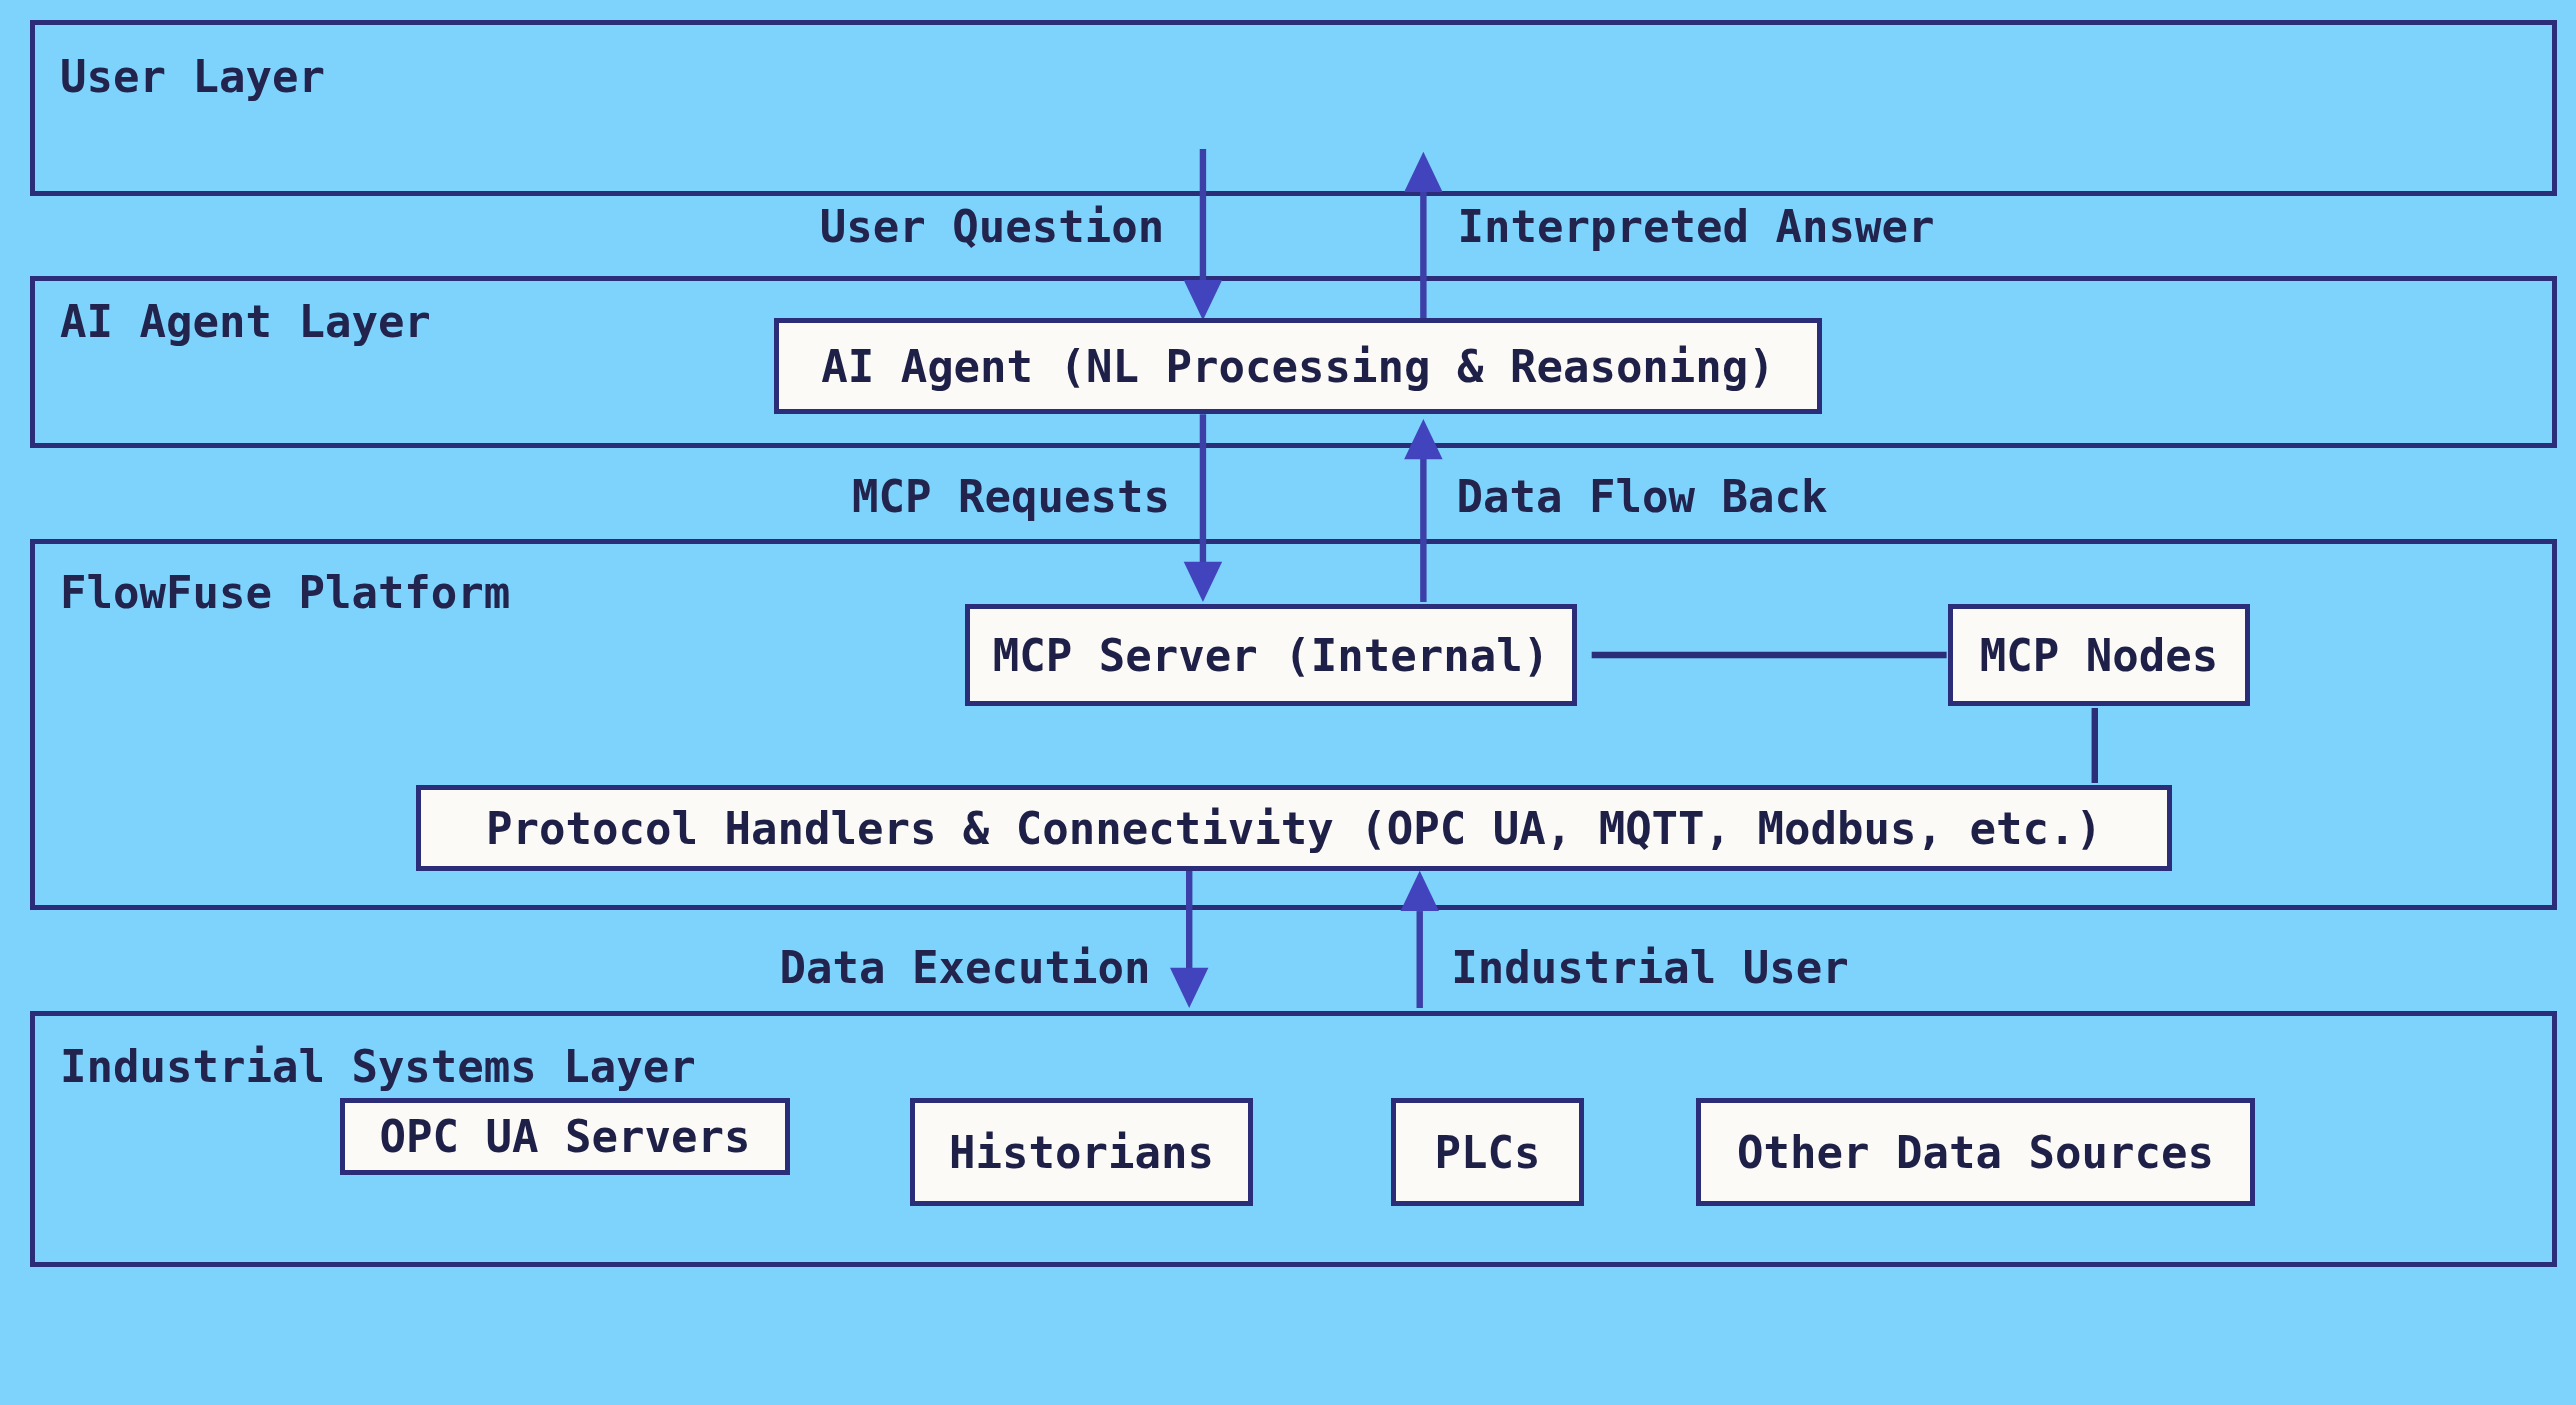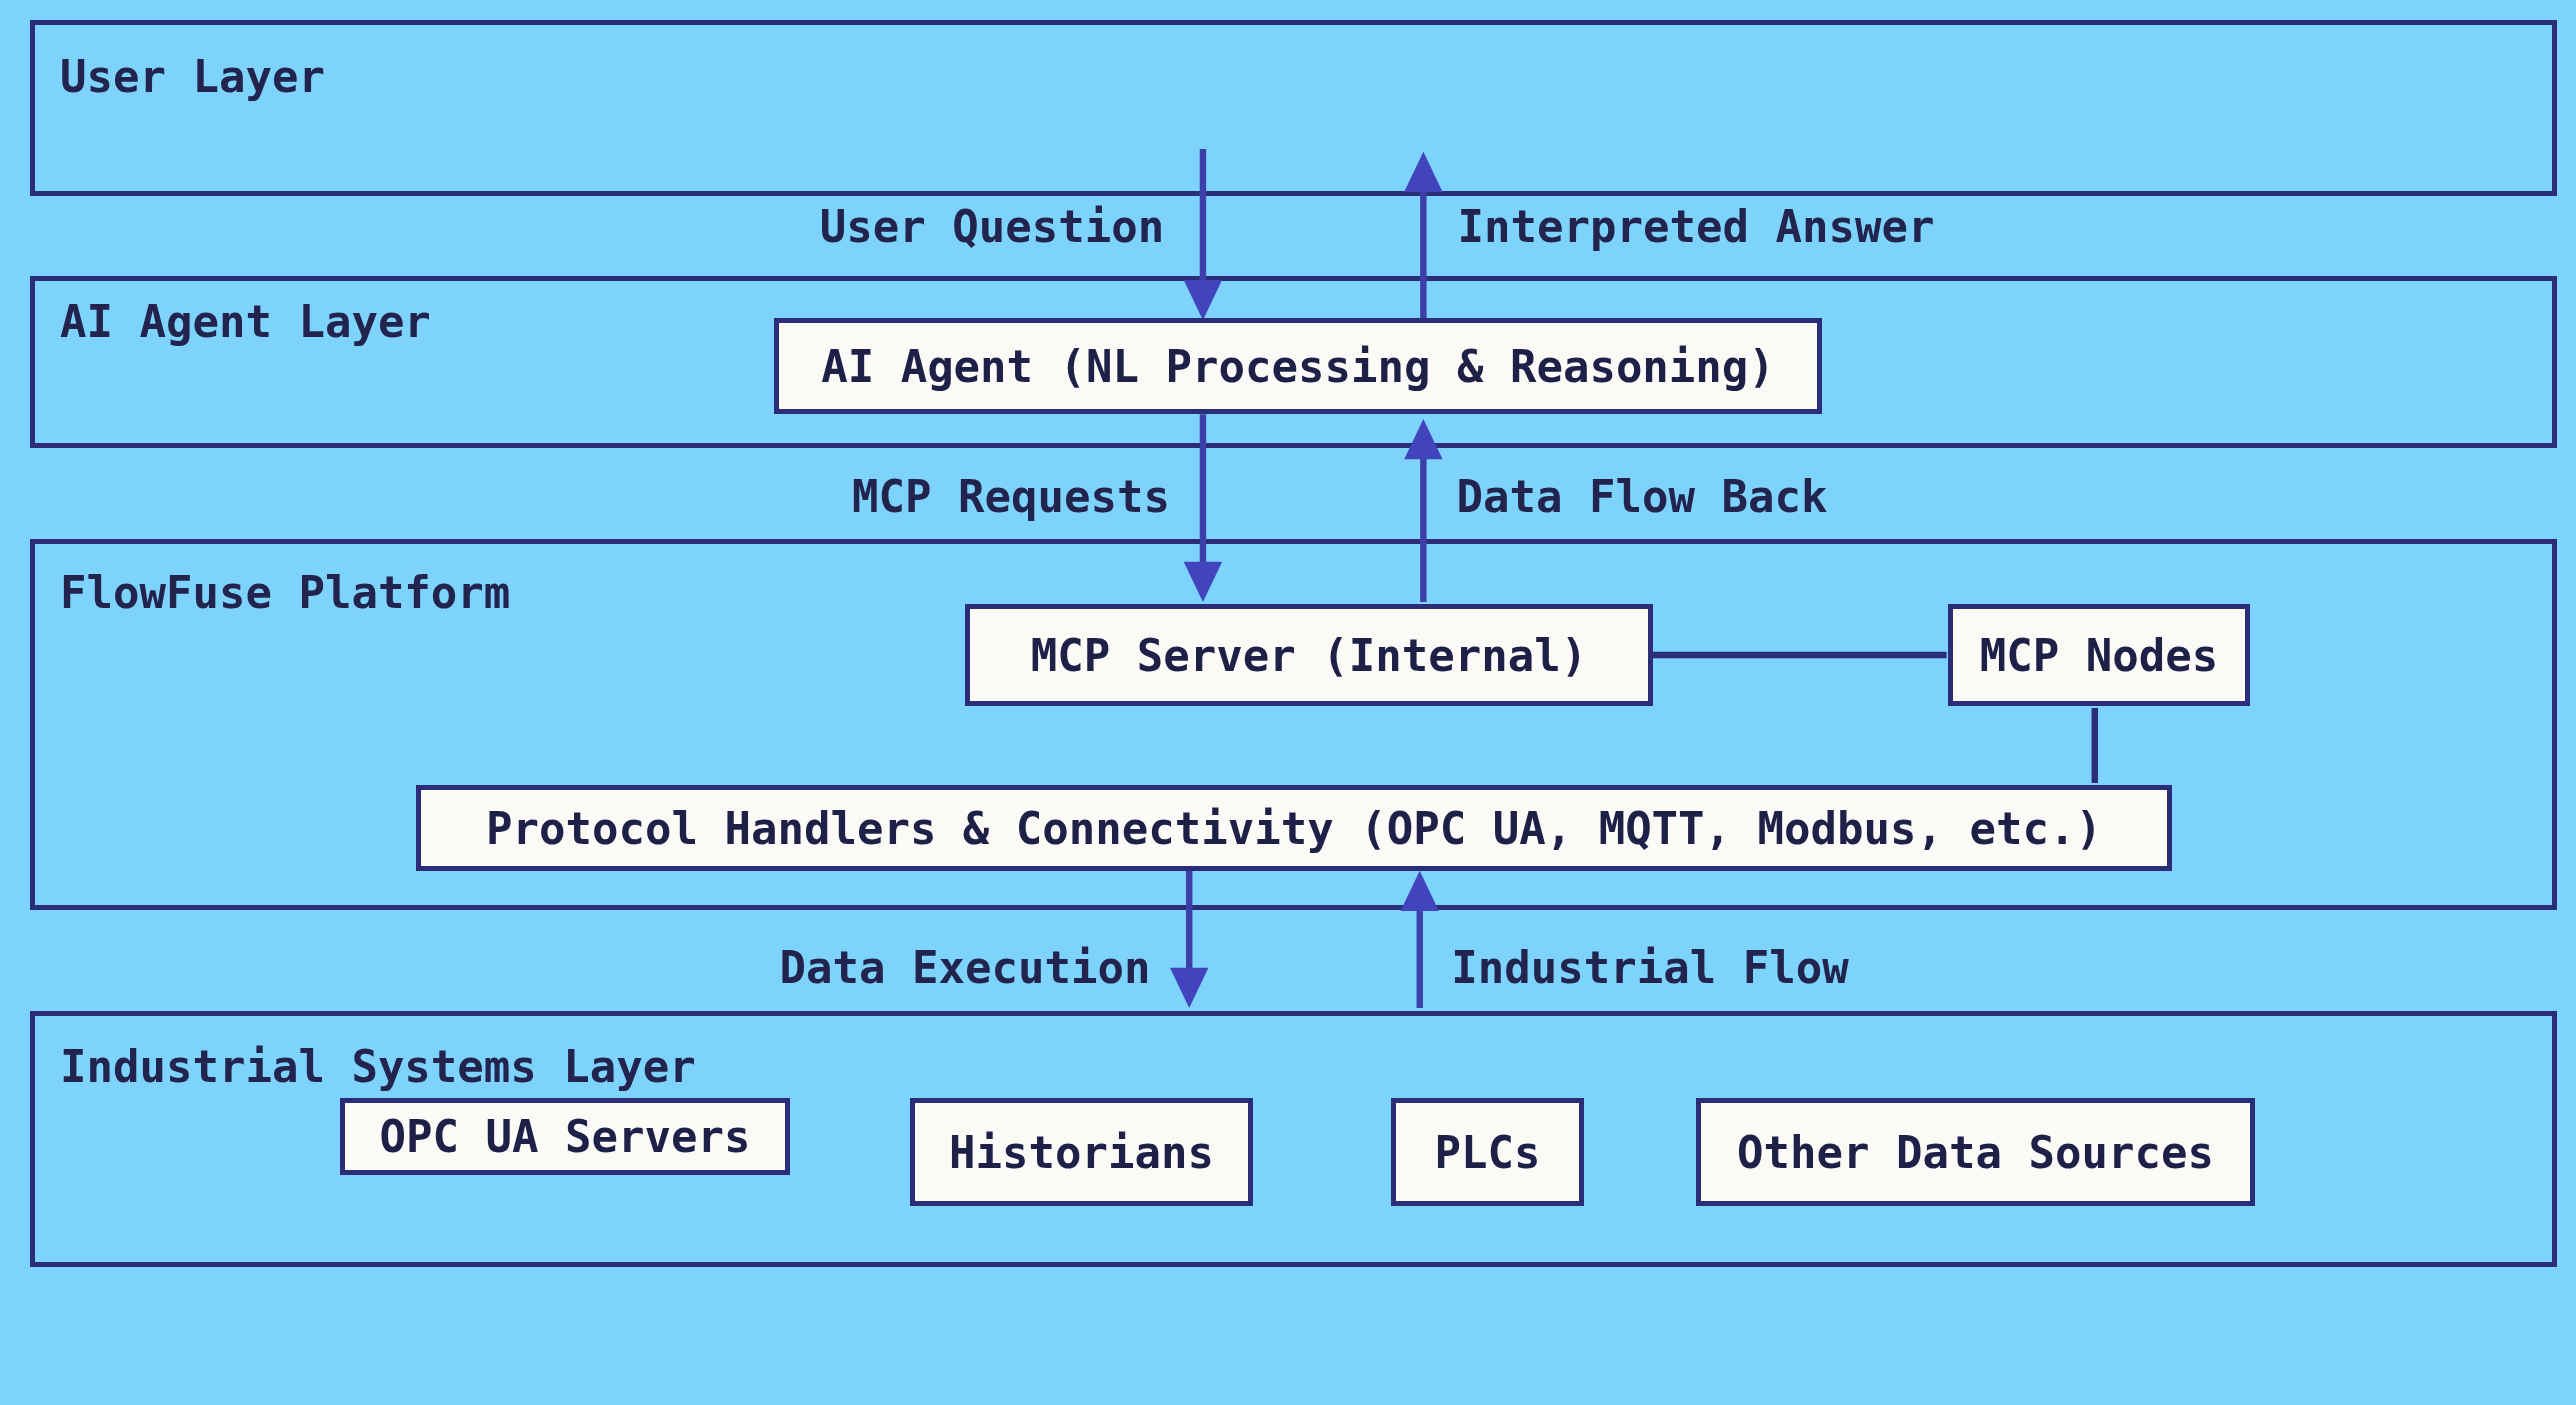--- a/index.html
+++ b/index.html
@@ -107,35 +107,35 @@
 
     <g>
       <line x1="1552" y1="1102" x2="1552" y2="996" stroke="#3c3fa8" stroke-width="7"></line>
       <polygon points="1552,952 1531,996 1573,996" fill="#4144bc"></polygon>
     </g>
   </svg>
 
 
   <div class="node" style="left:774px; top:318px; width:1048px; height:96px;">AI Agent (NL Processing &amp; Reasoning)</div>
 
-  <div class="node" style="left:965px; top:604px; width:688px; height:102px;">MCP Server (Internal)</div>
+  <div class="node" style="left:965px; top:604px; width:612px; height:102px;">MCP Server (Internal)</div>
 
   <div class="node" style="left:1948px; top:604px; width:302px; height:102px;">MCP Nodes</div>
 
   <div class="node" style="left:416px; top:785px; width:1756px; height:86px;">Protocol Handlers &amp; Connectivity (OPC UA, MQTT, Modbus, etc.)</div>
 
   <div class="node" style="left:340px; top:1098px; width:450px; height:77px;">OPC UA Servers</div>
 
   <div class="node" style="left:910px; top:1098px; width:343px; height:108px;">Historians</div>
 
   <div class="node" style="left:1391px; top:1098px; width:193px; height:108px;">PLCs</div>
 
   <div class="node" style="left:1696px; top:1098px; width:559px; height:108px;">Other Data Sources</div>
 
   <div class="edge-label" style="left:992px; top:201px;">User Question</div>
   <div class="edge-label" style="left:1696px; top:201px;">Interpreted Answer</div>
   <div class="edge-label" style="left:1011px; top:471px;">MCP Requests</div>
   <div class="edge-label" style="left:1642px; top:471px;">Data Flow Back</div>
   <div class="edge-label" style="left:965px; top:942px;">Data Execution</div>
-  <div class="edge-label" style="left:1650px; top:942px;">Industrial Flow</div>
+  <div class="edge-label" style="left:1650px; top:942px;">Industrial User</div>
 
 </div>
 
 
 </body></html>

